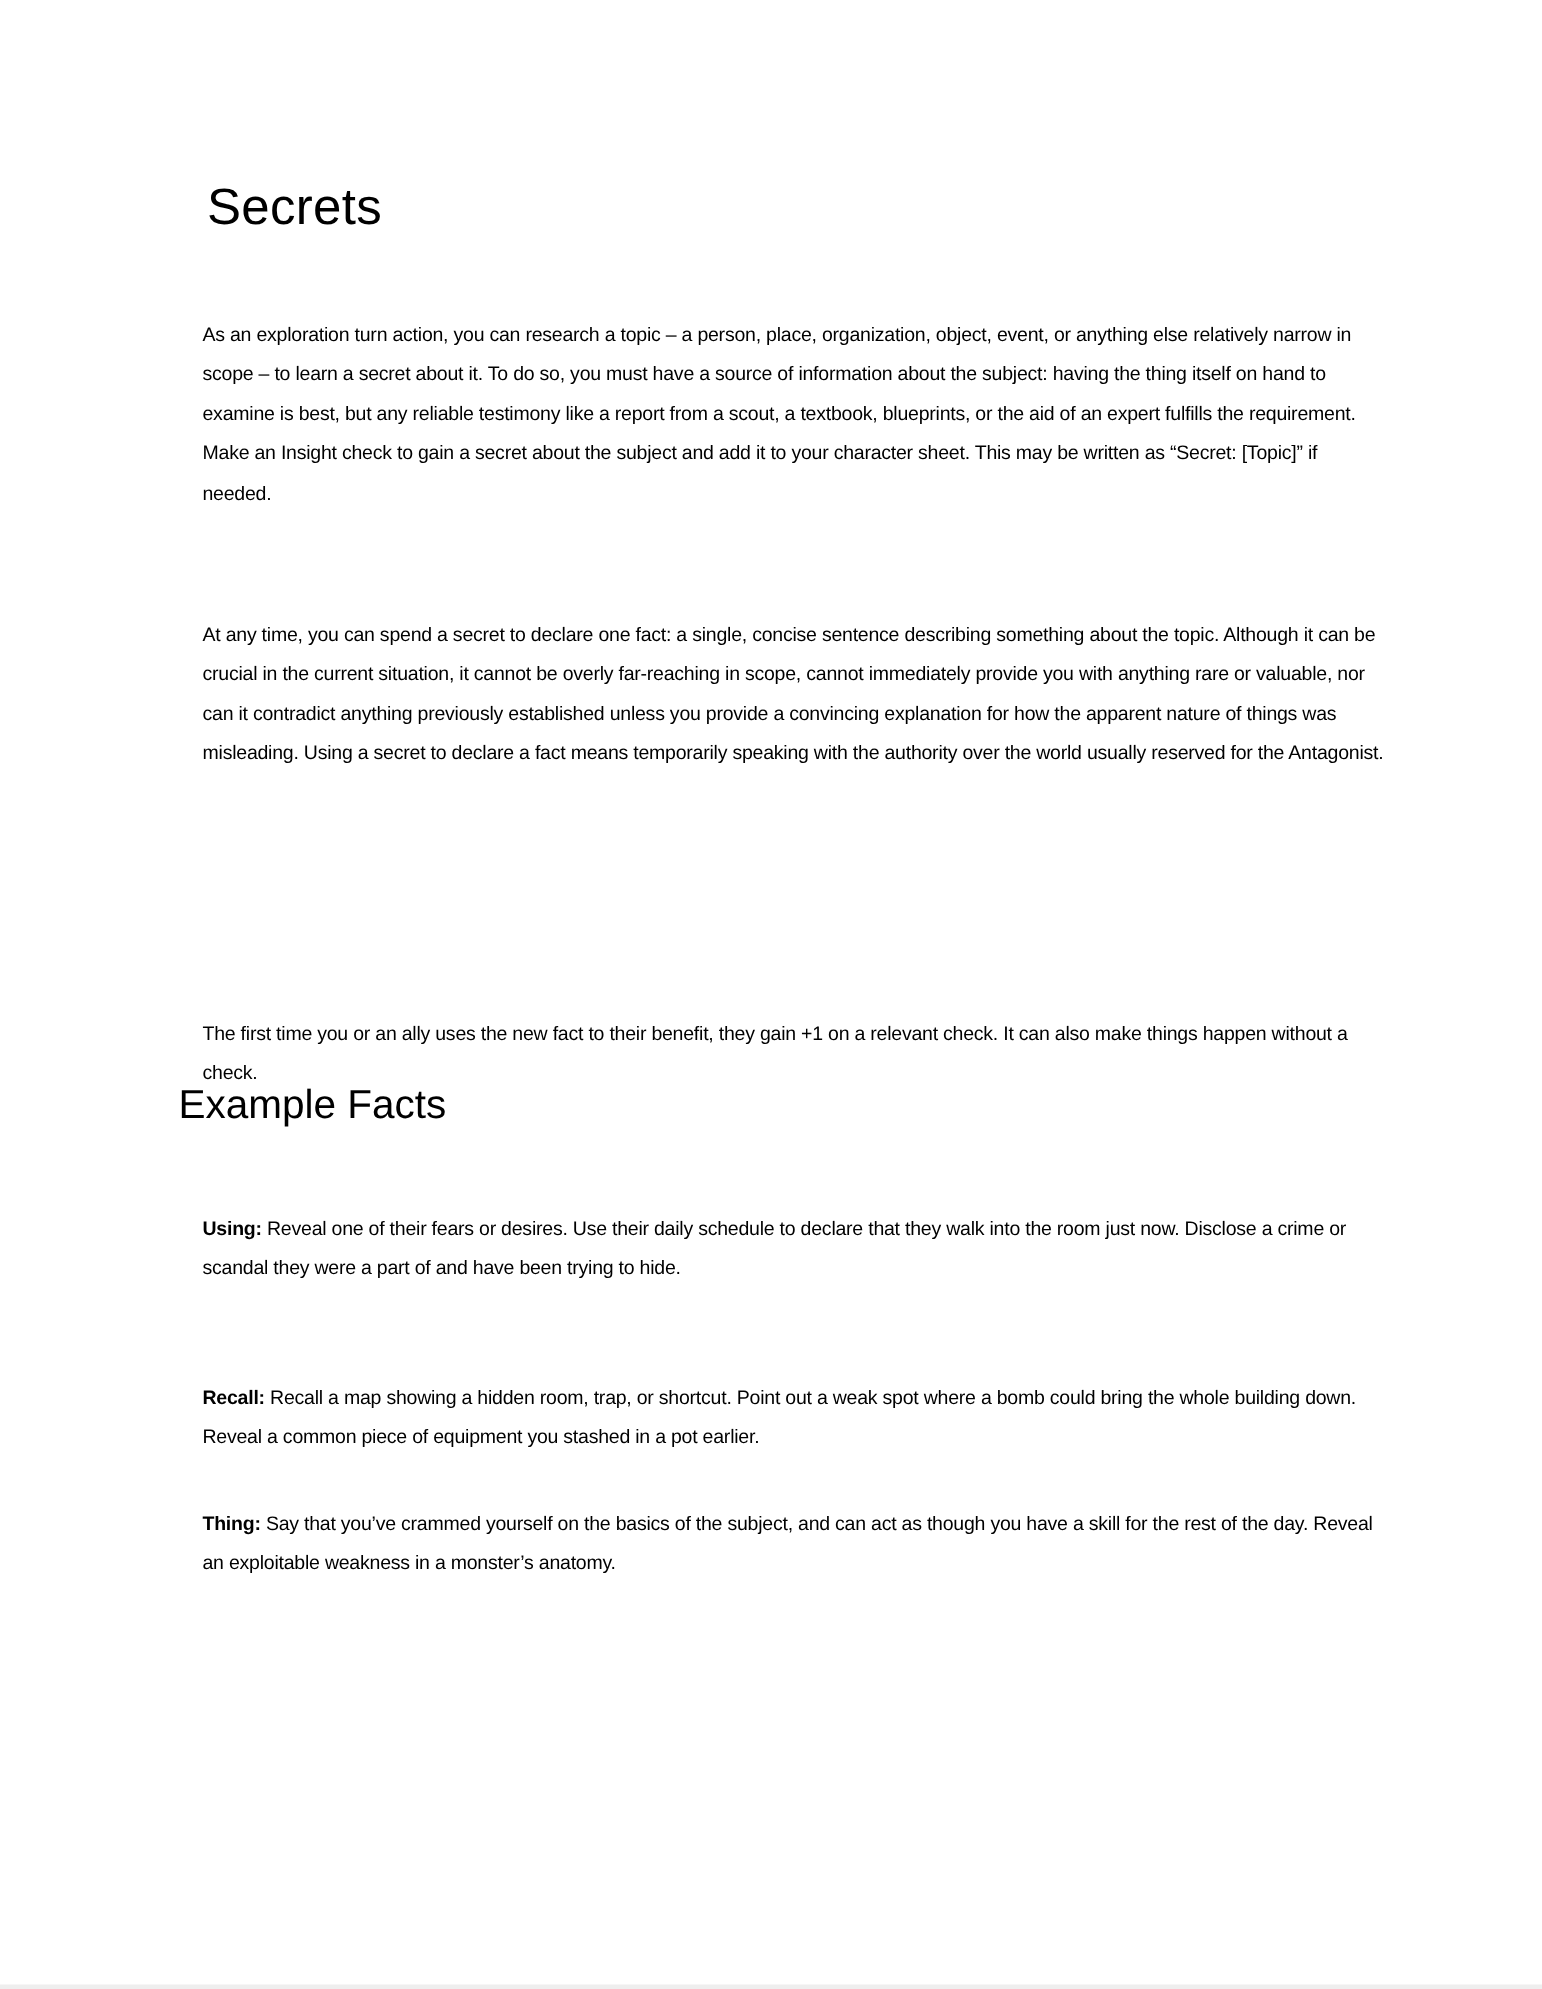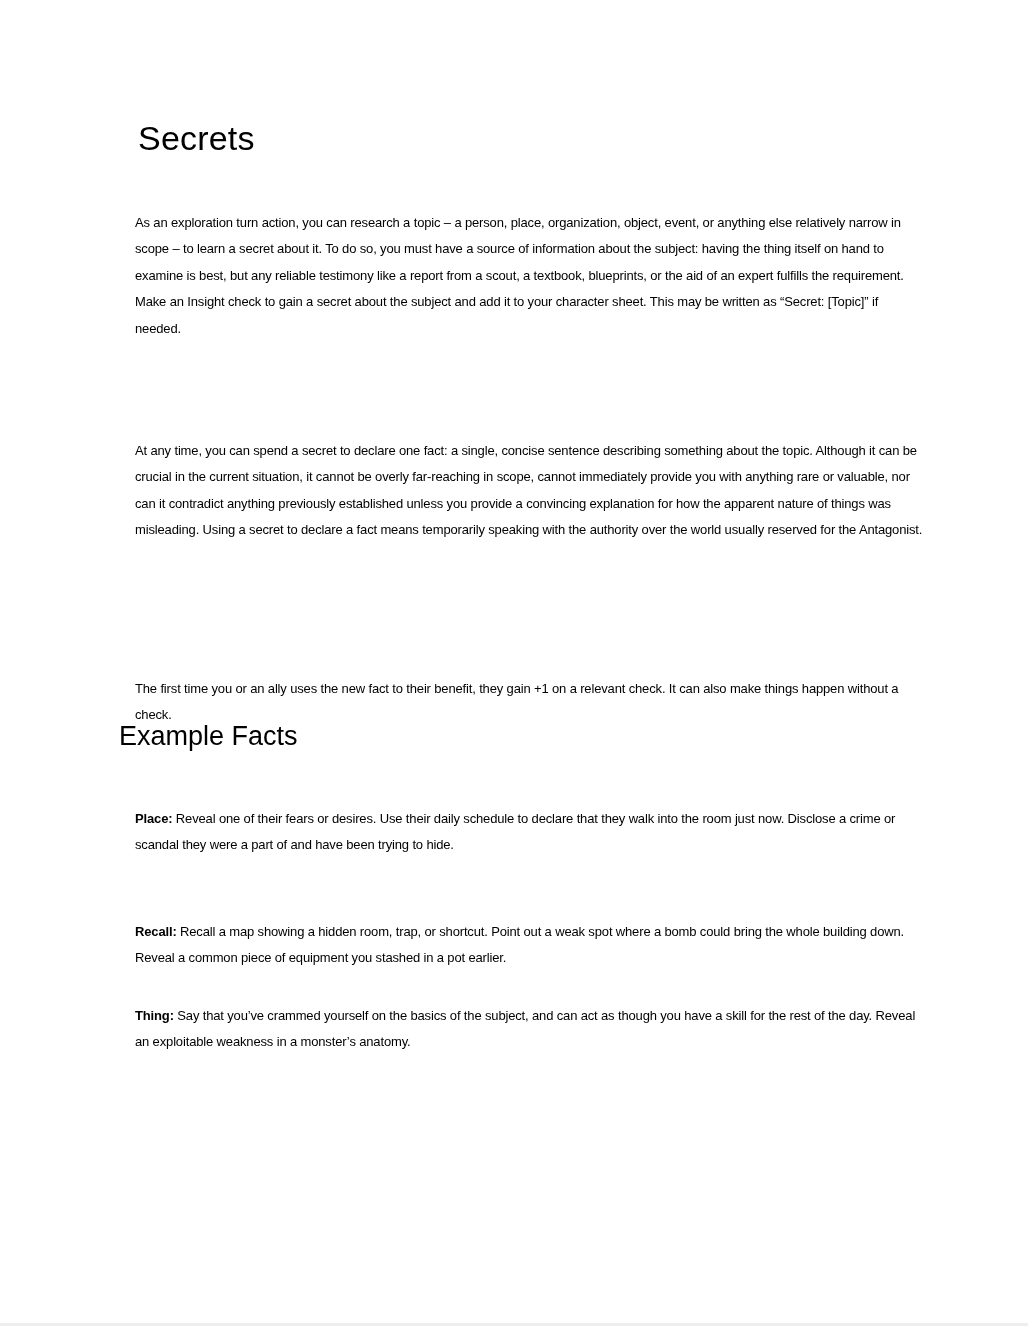--- a/index.html
+++ b/index.html
@@ -63,21 +63,21 @@
       position: absolute;
       left: 0;
       width: 790px;
       margin: 16px;
       font-size: 13px;
       line-height: 26.4px;
       letter-spacing: -0.15px;
       word-spacing: 0px;
     }
     .p1 { top: 194px; }
-    .p2 { top: 422px; }
+    .p2 { top: 394px; }
     .p3 { top: 660px; }
     .p4 { top: 790px; }
     .p5 { top: 903px; }
     .p6 { top: 987px; }
     .para b {
       font-weight: 700;
     }
   </style>
 </head>
 <body>
@@ -85,20 +85,20 @@
 <div class="page">
   <div class="content">
     <h1 class="title">Secrets</h1>
 
     <p class="para p1">As an exploration turn action, you can research a topic – a person, place, organization, object, event, or anything else relatively narrow in scope – to learn a secret about it. To do so, you must have a source of information about the subject: having the thing itself on hand to examine is best, but any reliable testimony like a report from a scout, a textbook, blueprints, or the aid of an expert fulfills the requirement.  Make an Insight check to gain a secret about the subject and add it to your character sheet. This may be written as “Secret: [Topic]” if needed.</p>
     <p class="para p2">At any time, you can spend a secret to declare one fact: a single, concise sentence describing something about the topic. Although it can be crucial in the current situation, it cannot be overly far-reaching in scope, cannot immediately provide you with anything rare or valuable, nor can it contradict anything previously established unless you provide a convincing explanation for how the apparent nature of things was misleading. Using a secret to declare a fact means temporarily speaking with the authority over the world usually reserved for the Antagonist.</p>
     <p class="para p3">The first time you or an ally uses the new fact to their benefit, they gain +1 on a relevant check. It can also make things happen without a check.</p>
 
     <h2 class="subtitle">Example Facts</h2>
 
-    <p class="para p4"><b>Place:</b><span> Reveal one of their fears or desires. Use their daily schedule to declare that they walk into the room just now. Disclose a crime or scandal they were a part of and have been trying to hide.</span></p>
+    <p class="para p4"><b>Using:</b><span> Reveal one of their fears or desires. Use their daily schedule to declare that they walk into the room just now. Disclose a crime or scandal they were a part of and have been trying to hide.</span></p>
 
     <p class="para p5"><b>Recall:</b><span> Recall a map showing a hidden room, trap, or shortcut. Point out a weak spot where a bomb could bring the whole building down. Reveal a common piece of equipment you stashed in a pot earlier.</span></p>
 
     <p class="para p6"><b>Thing:</b><span> Say that you’ve crammed yourself on the basics of the subject, and can act as though you have a skill for the rest of the day. Reveal an exploitable weakness in a monster’s anatomy.</span></p>
   </div>
 </div>
 <div class="page-bottom-edge"></div>
 
 </body></html>

